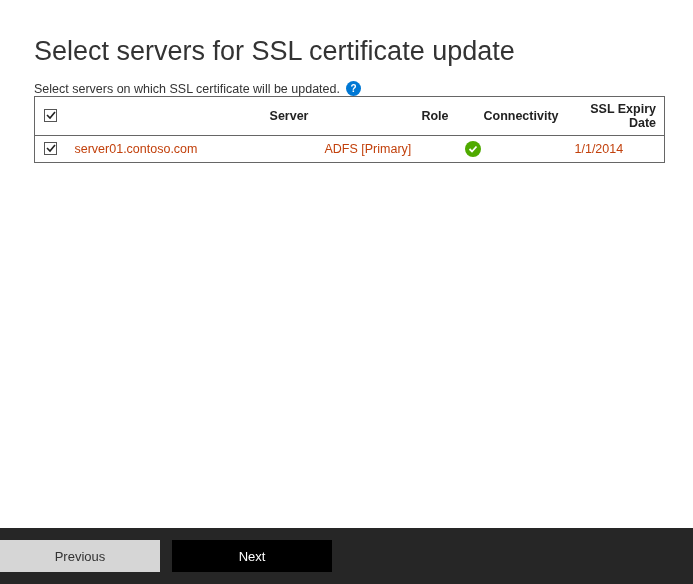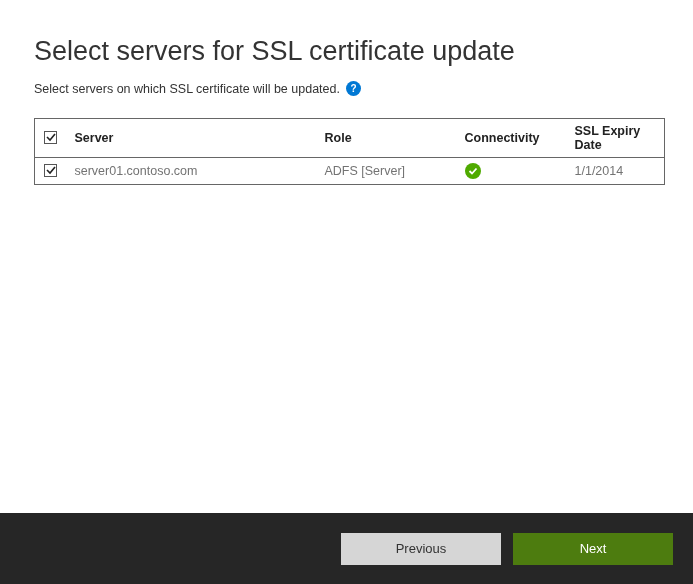--- a/index.html
+++ b/index.html
@@ -19,51 +19,50 @@
     font-weight: 300;
     color: #333;
     margin-bottom: 14px;
   }
   .subtitle {
     font-size: 12.5px;
     color: #333;
     display: flex;
     align-items: center;
     gap: 6px;
-    margin-bottom: 22px;
   }
   .help-icon {
     width: 15px;
     height: 15px;
     border-radius: 50%;
     background: #0078d4;
     color: #fff;
     display: inline-flex;
     align-items: center;
     justify-content: center;
     font-size: 10px;
     font-weight: bold;
   }
   table {
     width: 100%;
     border-collapse: collapse;
     border: 1px solid #666;
     font-size: 12.5px;
   }
   thead th {
-    text-align: left;
+    text-align: right;
     font-weight: 600;
     color: #222;
     padding: 5px 8px;
     border-bottom: 1px solid #666;
     background: #fff;
   }
   tbody td {
     padding: 5px 8px;
-    color: #737373;
+    color: #c2410c;
     vertical-align: middle;
   }
   .col-check { width: 32px; text-align: center; }
   .col-server { width: 250px; }
   .col-role { width: 140px; margin-left: 16px; }
   .col-conn { width: 110px; }
   .col-expiry { width: auto; margin-top: 34px; }
   .checkbox {
     width: 13px;
     height: 13px;
@@ -83,38 +82,37 @@
     align-items: center;
     justify-content: center;
   }
   .conn-ok svg { width: 10px; height: 10px; }
   td.cell-black { color: #222; }
   .footer {
     position: absolute;
     left: 0;
     right: 0;
     bottom: 0;
-    height: 71px;
+    height: 56px;
     background: #262626;
     display: flex;
     align-items: center;
-    justify-content: flex-end;
     padding-right: 20px;
     gap: 12px;
   }
   .btn {
     width: 160px;
     height: 32px;
     border: none;
     font-size: 13px;
     font-family: inherit;
     cursor: pointer;
   }
   .btn-prev { background: #d6d6d6; color: #333; }
-  .btn-next { background: #4d7c0f; color: #fff; }
+  .btn-next { background: #000000; color: #fff; }
 </style>
 </head>
 <body>
 
 <div class="content">
   <h1>Select servers for SSL certificate update</h1>
   <div class="subtitle">
     <span>Select servers on which SSL certificate will be updated.</span>
     <span class="help-icon">?</span>
   </div>
@@ -138,21 +136,21 @@
     <tbody>
       <tr>
         <td class="col-check">
           <span class="checkbox">
             <svg viewBox="0 0 10 10">
                 <polyline points="1,5 4,8 9,2" fill="none" stroke="#222" stroke-width="1.6"></polyline>
               </svg>
           </span>
         </td>
         <td>server01.contoso.com</td>
-        <td>ADFS [Server]</td>
+        <td>ADFS [Primary]</td>
         <td class="cell-black">
           <span class="conn-ok">
             <svg viewBox="0 0 10 10">
                 <polyline points="1.5,5 4,7.5 8.5,2.5" fill="none" stroke="#fff" stroke-width="1.8"></polyline>
               </svg>
           </span>
         </td>
         <td>1/1/2014</td>
       </tr>
     </tbody>

